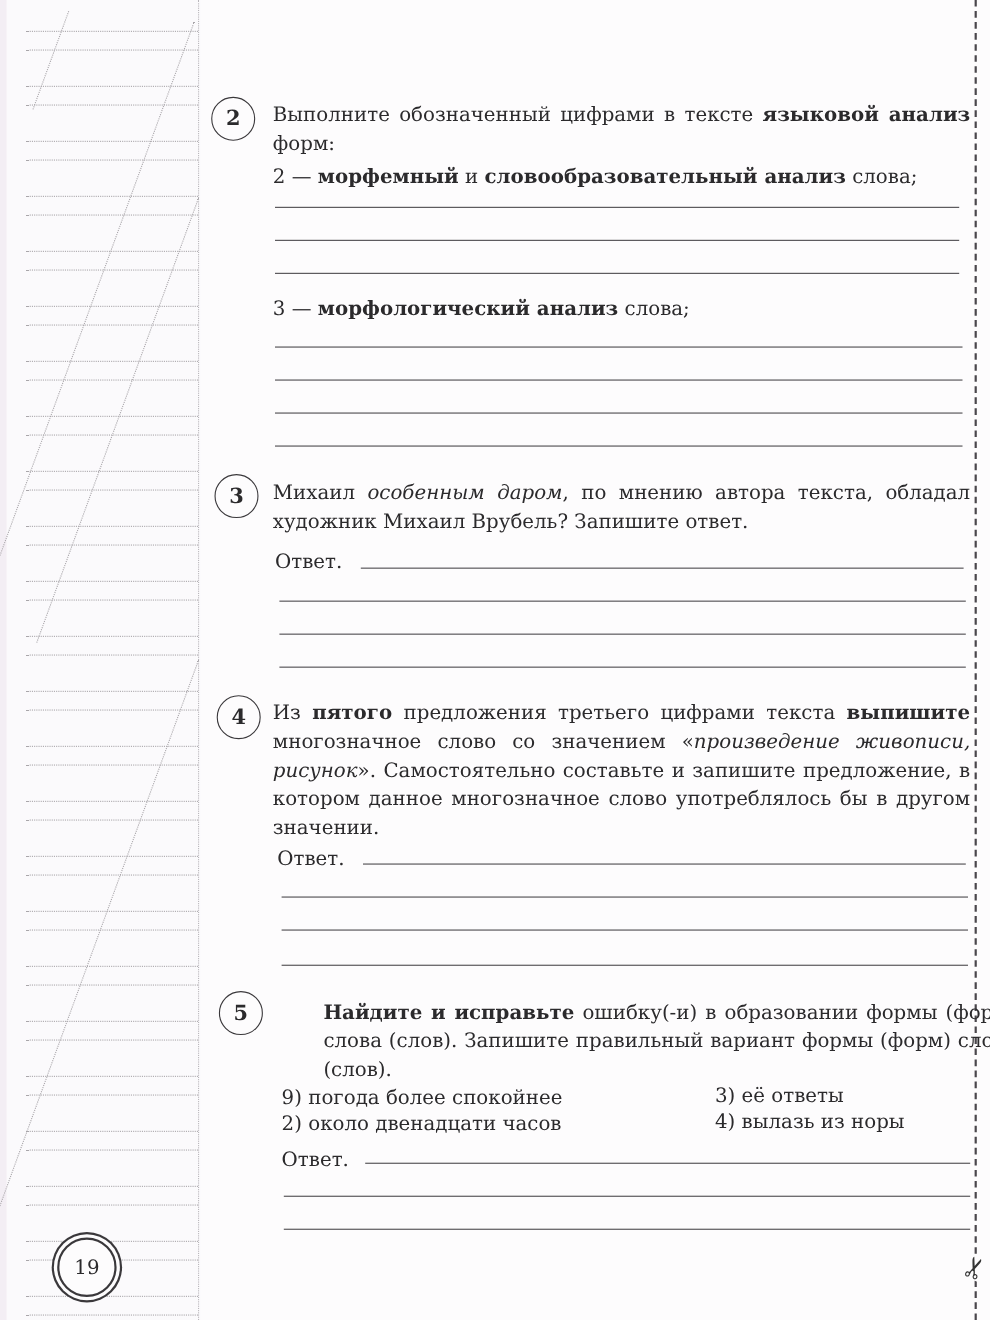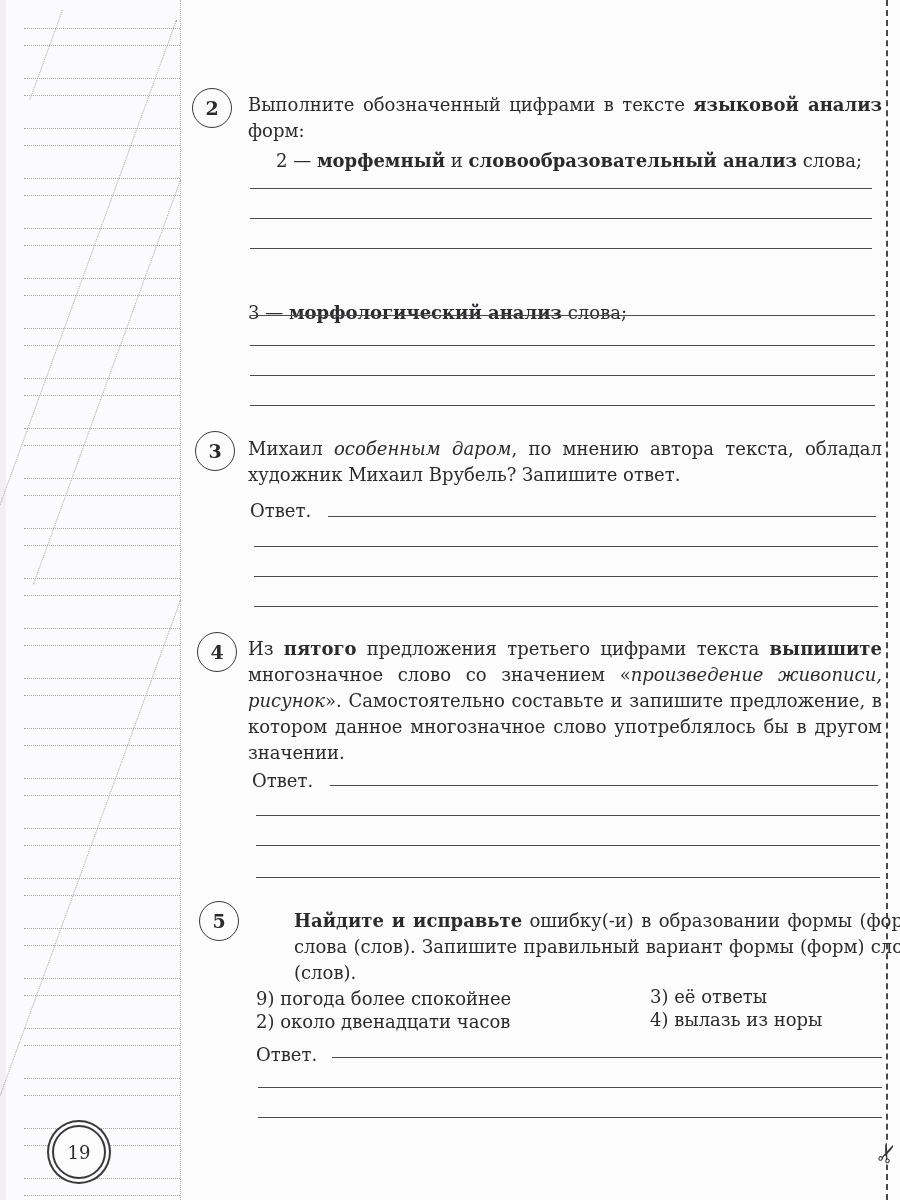--- a/index.html
+++ b/index.html
@@ -96,25 +96,25 @@
   </div>
 <div class="margin-vline"></div>
 
 <div class="cut-line"></div>
 <div class="scissors">✂</div>
 
 <div class="task-num" style="left:192px;top:88px;">
     <span>2</span>
   </div>
 <div class="text" style="top:92px;"><span>Выполните обозначенный цифрами в тексте </span><b>языковой анализ</b><span> форм:</span></div>
-<div class="sub" style="top:148px;margin-left:28px;"><span>2 —</span> <b>морфемный</b><span> и </span><b>словообразовательный анализ</b><span> слова;</span></div>
+<div class="sub" style="top:148px;"><span>2 —</span> <b>морфемный</b><span> и </span><b>словообразовательный анализ</b><span> слова;</span></div>
 <div class="line" style="left:250px;width:622px;top:188px;"></div>
 <div class="line" style="left:250px;width:622px;top:218px;"></div>
 <div class="line" style="left:250px;width:622px;top:248px;"></div>
-<div class="sub" style="top:268px;margin-top:32px;"><span>3 —</span> <b>морфологический анализ</b><span> слова;</span></div>
+<div class="sub" style="top:268px;"><span>3 —</span> <b>морфологический анализ</b><span> слова;</span></div>
 <div class="line" style="left:250px;width:625px;top:315px;"></div>
 <div class="line" style="left:250px;width:625px;top:345px;"></div>
 <div class="line" style="left:250px;width:625px;top:375px;"></div>
 <div class="line" style="left:250px;width:625px;top:405px;"></div>
 
 <div class="task-num" style="left:195px;top:431px;">
     <span>3</span>
   </div>
 <div class="text" style="top:436px;"><span>Михаил </span><i>особенным даром</i><span>, по мнению автора текста, обладал художник Михаил Врубель? Запишите ответ.</span></div>
 <div class="answer-label" style="left:250px;top:500px;">Ответ.</div>

